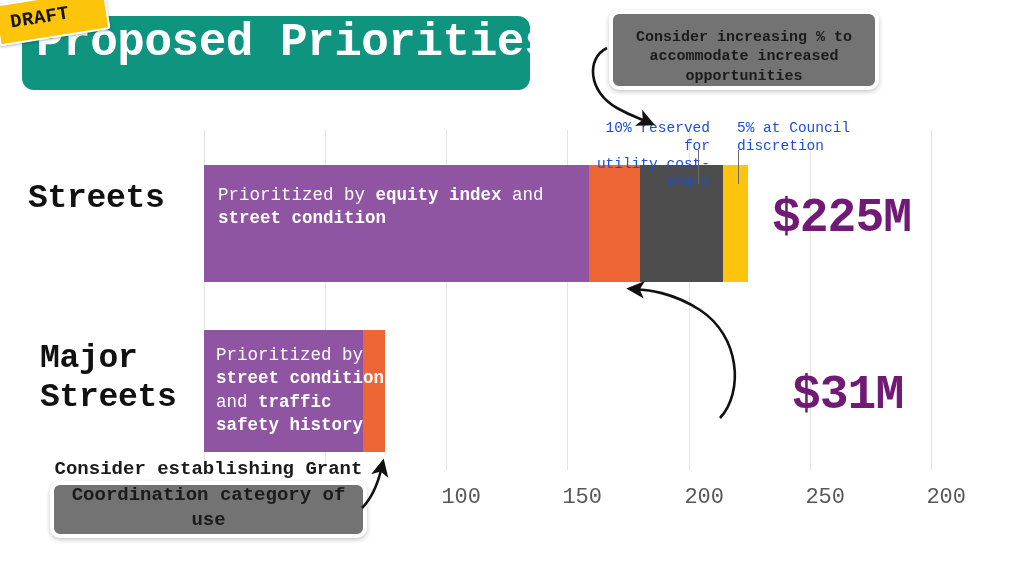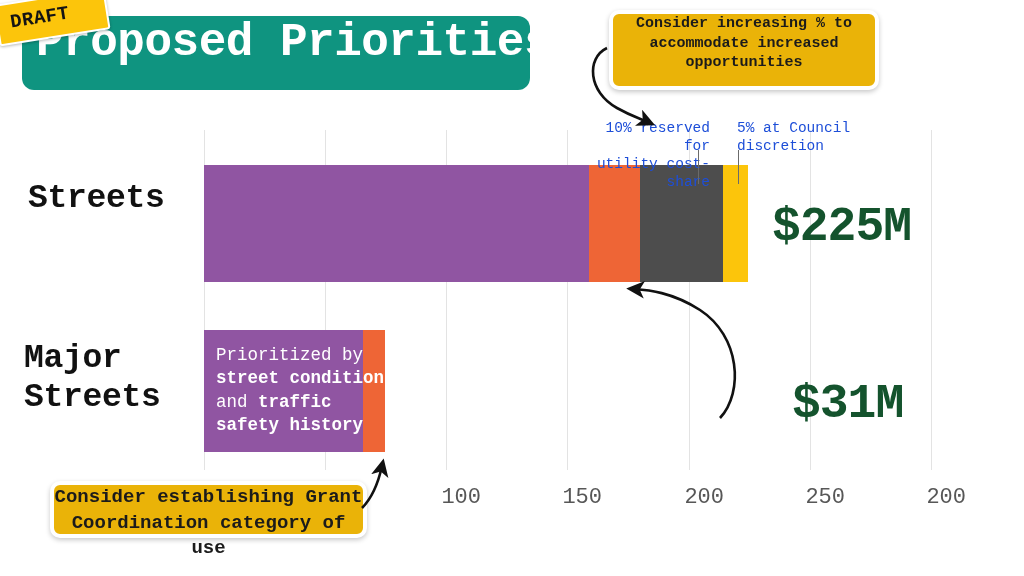--- a/index.html
+++ b/index.html
@@ -99,48 +99,47 @@
     font-size: 33px;
     font-weight: 700;
     color: #111111;
     line-height: 1.18;
     letter-spacing: -0.3px;
   }
   .amount {
     position: absolute;
     font-size: 48px;
     font-weight: 700;
-    color: #14532d;
+    color: #701a75;
     letter-spacing: -1px;
     white-space: nowrap;
-    margin-top: 9px;
   }
 
   
   .tick-label {
     position: absolute;
     font-size: 22px;
     color: #575757;
     text-align: right;
     width: 70px;
   }
 
   
   .callout {
     position: absolute;
-    background: #eab308;
+    background: #737373;
     border-radius: 10px;
     border: 4px solid #ffffff;
     box-shadow: 0 2px 5px rgba(0,0,0,0.22);
     color: #1b1b1b;
     font-weight: 700;
     text-align: center;
     box-sizing: border-box;
     display: flex;
-    align-items: flex-start;
+    align-items: flex-end;
     justify-content: center;
   }
   .callout span { display: block; white-space: pre-line; }
 
   
   .note {
     position: absolute;
     font-size: 14.5px;
     color: #1d4ed8;
     line-height: 1.25;
@@ -184,24 +183,27 @@
     <div>Streets</div>
   </div>
 
   <div class="bar" style="left:204px; top:165px; width:544px; height:117px;">
     <div class="seg" style="width:385px; background:#9055a2;"></div>
     <div class="seg" style="width:51px;  background:#ee6536;"></div>
     <div class="seg" style="width:83px;  background:#4d4d4d;"></div>
     <div class="seg" style="width:25px;  background:#fcc50b;"></div>
   </div>
 
+  <div class="bar-label" style="left:218px; top:184px; width:360px;">
+    <span>Prioritized by </span><b>equity index</b><span> and </span><b>street condition</b>
+  </div>
 
   <div class="amount" style="left:772px; top:191px;">$225M</div>
 
-  <div class="cat-label" style="left:24px; top:340px;">
+  <div class="cat-label" style="left:40px; top:340px;">
     <div>Major</div>
     <div>Streets</div>
   </div>
 
   <div class="bar" style="left:204px; top:330px; width:181px; height:122px;">
     <div class="seg" style="width:159px; background:#9055a2;"></div>
     <div class="seg" style="width:22px;  background:#ee6536;"></div>
   </div>
 
   <div class="bar-label" style="left:216px; top:344px; width:176px;">

